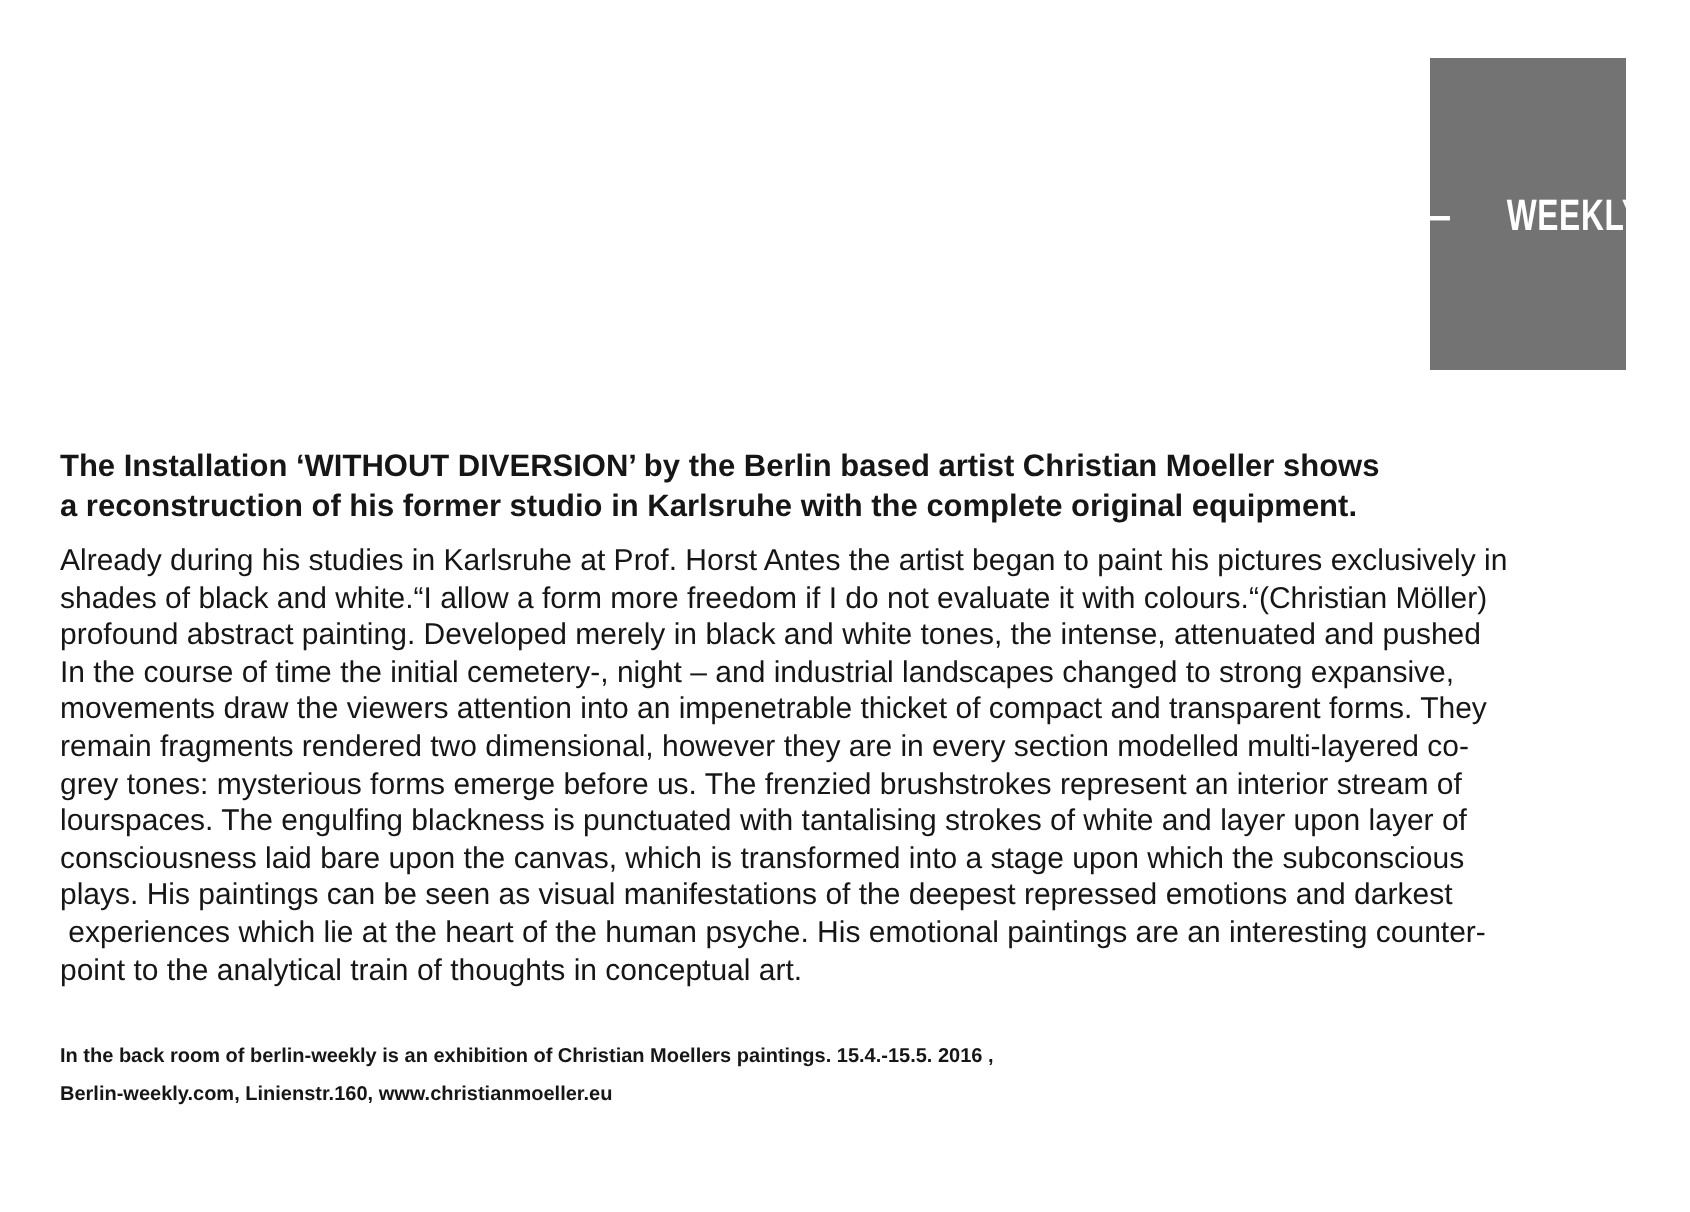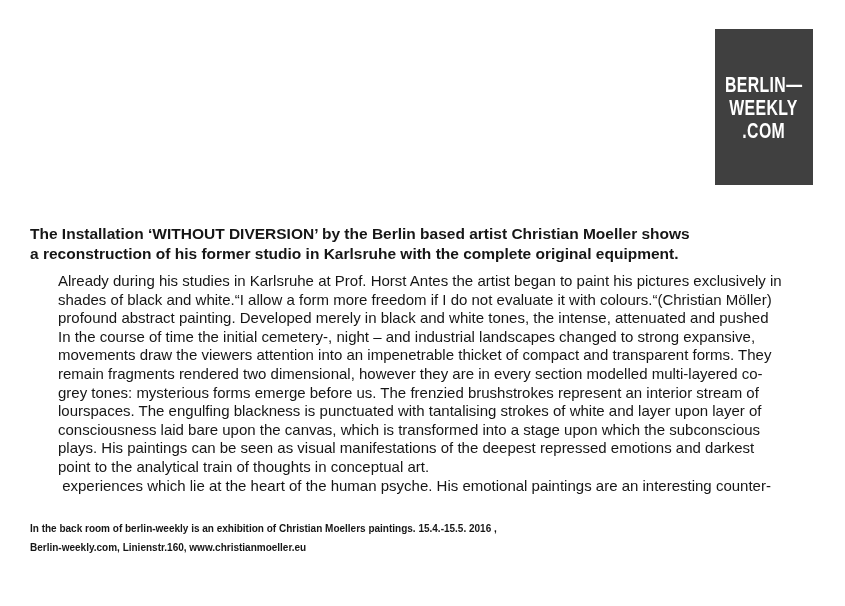--- a/index.html
+++ b/index.html
@@ -14,23 +14,23 @@
     font-family: "Liberation Sans", sans-serif;
     color: #161616;
     overflow: hidden;
   }
   .logo-box {
     position: absolute;
     left: 715px;
     top: 29px;
     width: 98px;
     height: 156px;
-    background: #404040;
+    background: #737373;
     display: flex;
-    flex-direction: column;
+    flex-direction: row;
     justify-content: center;
     align-items: center;
   }
   .logo-line {
     display: block;
     color: #ffffff;
     font-weight: bold;
     font-size: 22px;
     line-height: 23px;
     letter-spacing: 0.5px;
@@ -52,21 +52,20 @@
   .headline .text-line {
     white-space: pre-wrap;
   }
   .body-paragraph {
     margin-top: 8px;
     font-size: 15px;
     line-height: 18.6px;
   }
   .body-paragraph .text-line {
     white-space: pre-wrap;
-    margin-left: 28px;
   }
   .footer-paragraph {
     margin-top: 24px;
     font-weight: bold;
     font-size: 10px;
     line-height: 19px;
   }
   .footer-paragraph .text-line {
     white-space: pre-wrap;
   }
@@ -91,22 +90,22 @@
     <div class="text-line">Already during his studies in Karlsruhe at Prof. Horst Antes the artist began to paint his pictures exclusively in</div>
     <div class="text-line">shades of black and white.“I allow a form more freedom if I do not evaluate it with colours.“(Christian Möller)</div>
     <div class="text-line">profound abstract painting. Developed merely in black and white tones, the intense, attenuated and pushed</div>
     <div class="text-line">In the course of time the initial cemetery-, night – and industrial landscapes changed to strong expansive,</div>
     <div class="text-line">movements draw the viewers attention into an impenetrable thicket of compact and transparent forms. They</div>
     <div class="text-line">remain fragments rendered two dimensional, however they are in every section modelled multi-layered co-</div>
     <div class="text-line">grey tones: mysterious forms emerge before us. The frenzied brushstrokes represent an interior stream of</div>
     <div class="text-line">lourspaces. The engulfing blackness is punctuated with tantalising strokes of white and layer upon layer of</div>
     <div class="text-line">consciousness laid bare upon the canvas, which is transformed into a stage upon which the subconscious</div>
     <div class="text-line">plays. His paintings can be seen as visual manifestations of the deepest repressed emotions and darkest</div>
+    <div class="text-line"> experiences which lie at the heart of the human psyche. His emotional paintings are an interesting counter-</div>
     <div class="text-line">point to the analytical train of thoughts in conceptual art.</div>
-    <div class="text-line"> experiences which lie at the heart of the human psyche. His emotional paintings are an interesting counter-</div>
   </div>
 
   <div class="footer-paragraph">
     <div class="text-line">In the back room of berlin-weekly is an exhibition of Christian Moellers paintings. 15.4.-15.5. 2016 ,</div>
     <div class="text-line">Berlin-weekly.com, Linienstr.160, www.christianmoeller.eu</div>
   </div>
 
 </div>
 
 </body></html>

